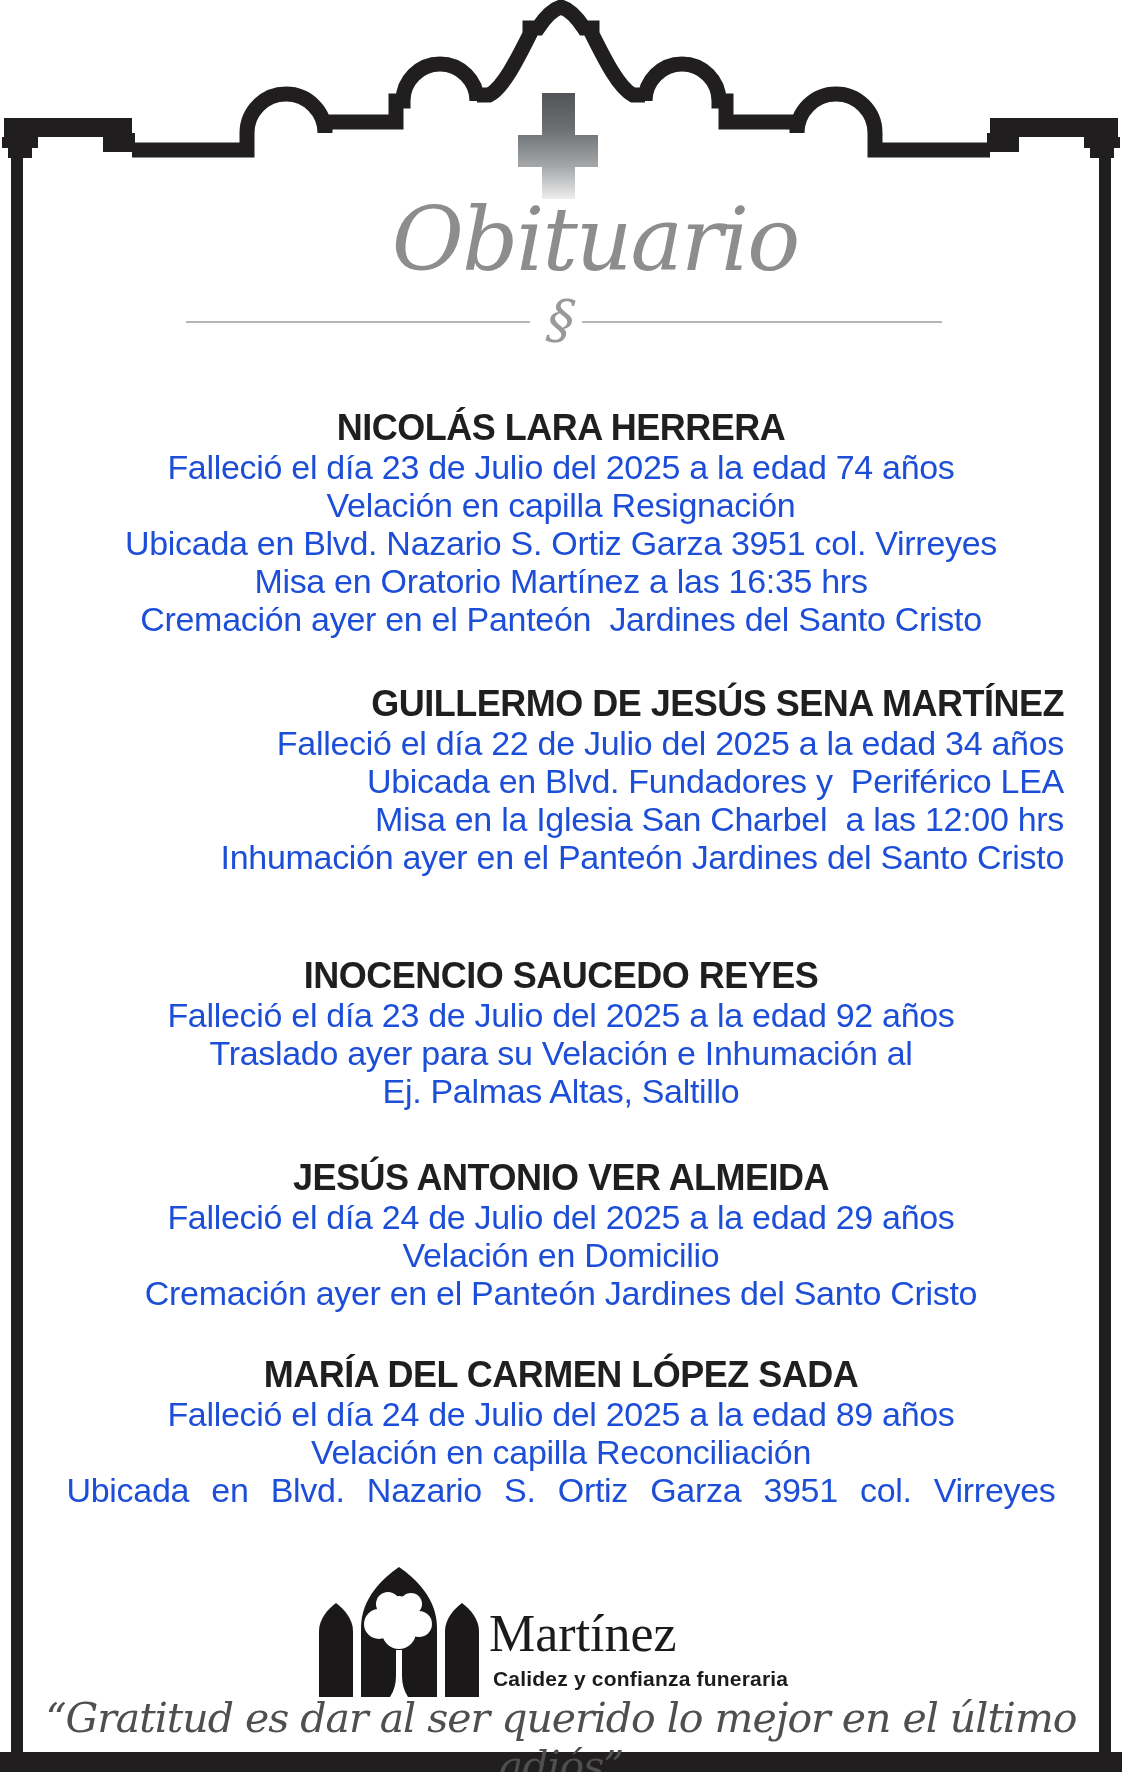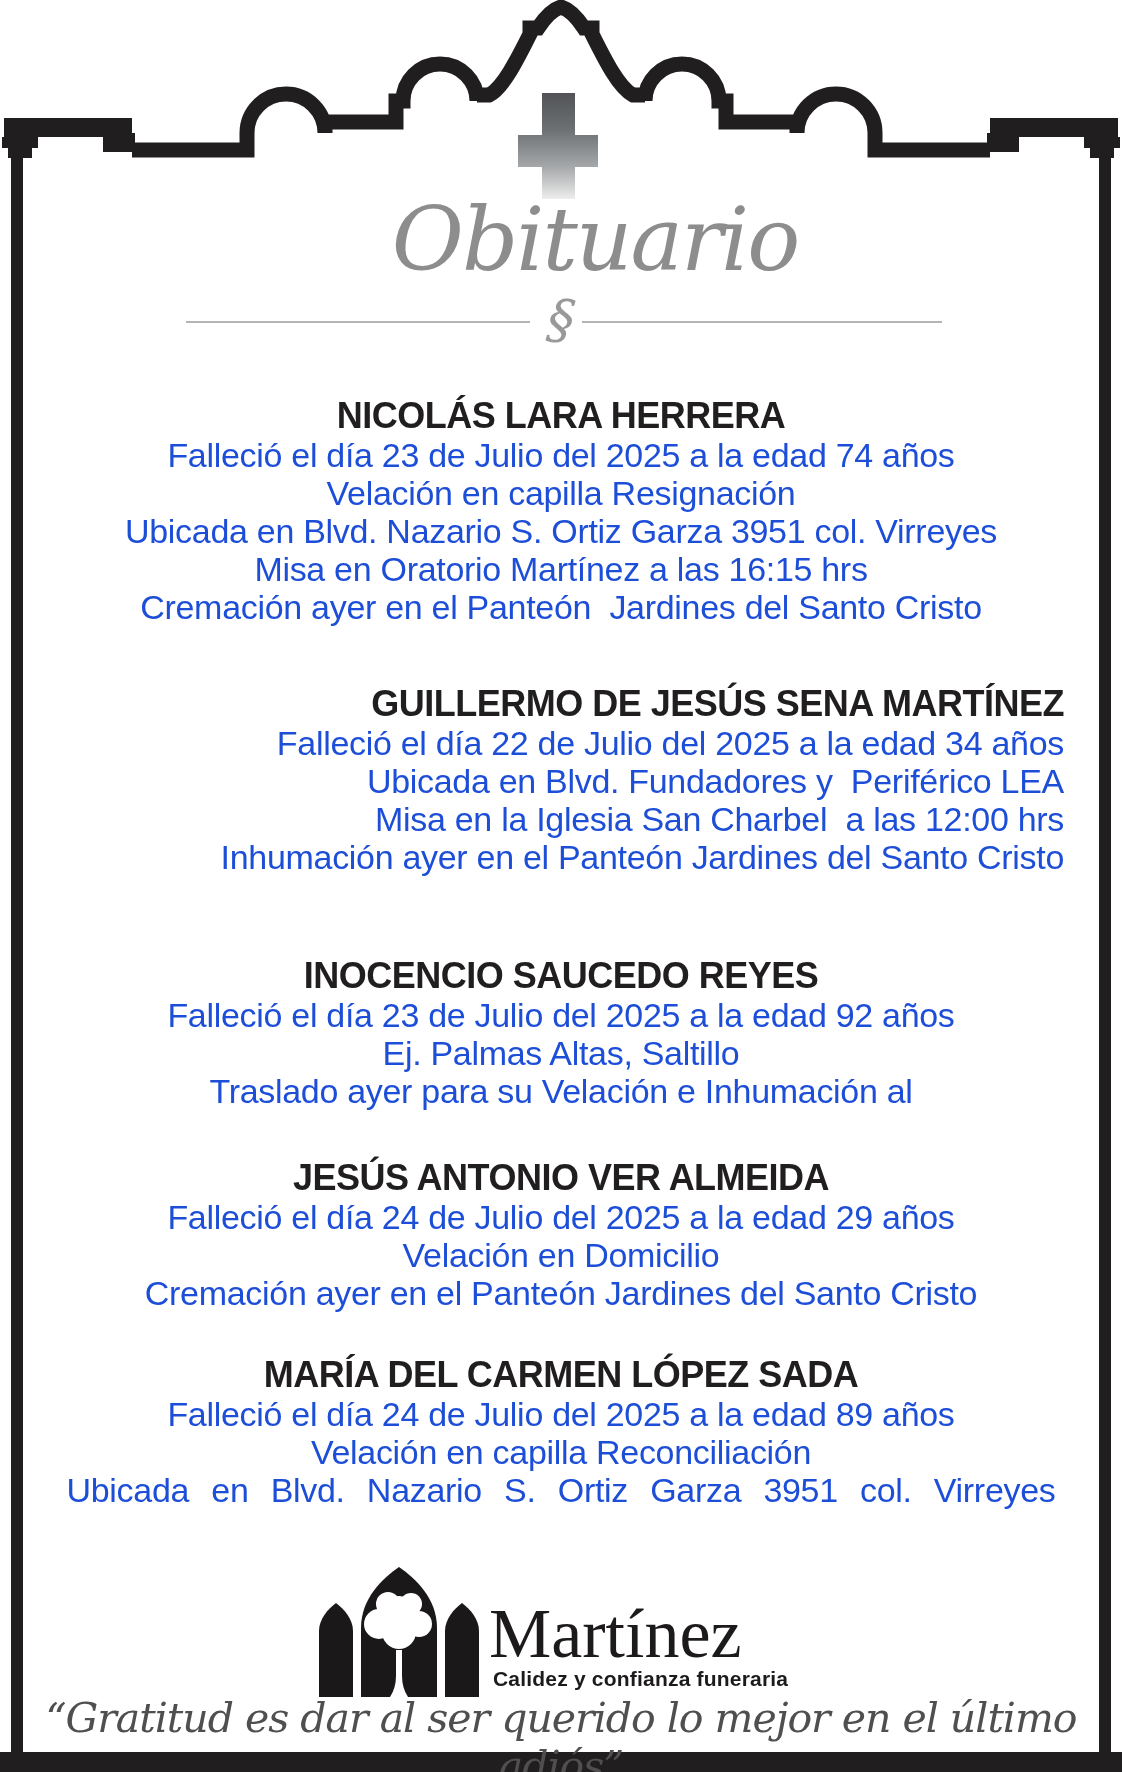--- a/index.html
+++ b/index.html
@@ -24,21 +24,21 @@
             color:#999999;transform:rotate(6deg);}
   
   .entry{left:58px;width:1006px;text-align:center;}
   .ob-name{font-size:36px;font-weight:bold;line-height:40px;height:40px;
            letter-spacing:-0.5px;white-space:pre-wrap;color:#211e1f;}
   .ob-line{font-size:34px;line-height:38px;height:38px;letter-spacing:-0.3px;
            white-space:pre-wrap;color:#1d4ed8;}
   .ob-line.wide{word-spacing:13px;}
   
   #brand-name{left:489px;top:1596px;font-family:"Liberation Serif",serif;
-              font-size:70px;line-height:76px;color:#1d1a1b;}
+              font-size:52px;line-height:76px;color:#1d1a1b;}
   #brand-tagline{left:493px;top:1667px;font-size:21px;font-weight:bold;
                  letter-spacing:0.2px;color:#1d1a1b;}
   #quote{left:0;top:1694px;width:1122px;text-align:center;
          font-family:"DejaVu Serif",serif;font-style:italic;
          font-size:41px;color:#4f4f4f;letter-spacing:-1px;}
 </style>
 </head>
 <body>
 
 <div id="page">
@@ -79,42 +79,42 @@
 
   <div class="abs side-border l"></div>
   <div class="abs side-border r"></div>
   <div class="abs" id="bottom-bar"></div>
 
   <div class="abs" id="masthead">Obituario</div>
   <div class="abs divider l"></div>
   <div class="abs divider r"></div>
   <div class="abs" id="ornament">§</div>
 
-  <div class="abs entry" style="top:396px;">
+  <div class="abs entry" style="top:408px;">
     <div class="ob-name">NICOLÁS LARA HERRERA</div>
     <div class="ob-line">Falleció el día 23 de Julio del 2025 a la edad 74 años</div>
     <div class="ob-line">Velación en capilla Resignación</div>
     <div class="ob-line">Ubicada en Blvd. Nazario S. Ortiz Garza 3951 col. Virreyes</div>
-    <div class="ob-line">Misa en Oratorio Martínez a las 16:15 hrs</div>
+    <div class="ob-line">Misa en Oratorio Martínez a las 16:35 hrs</div>
     <div class="ob-line">Cremación ayer en el Panteón  Jardines del Santo Cristo</div>
   </div>
 
   <div class="abs entry" style="top:684px;text-align:right;">
     <div class="ob-name">GUILLERMO DE JESÚS SENA MARTÍNEZ</div>
     <div class="ob-line">Falleció el día 22 de Julio del 2025 a la edad 34 años</div>
     <div class="ob-line">Ubicada en Blvd. Fundadores y  Periférico LEA</div>
     <div class="ob-line">Misa en la Iglesia San Charbel  a las 12:00 hrs</div>
     <div class="ob-line">Inhumación ayer en el Panteón Jardines del Santo Cristo</div>
   </div>
 
   <div class="abs entry" style="top:956px;">
     <div class="ob-name">INOCENCIO SAUCEDO REYES</div>
     <div class="ob-line">Falleció el día 23 de Julio del 2025 a la edad 92 años</div>
+    <div class="ob-line">Traslado ayer para su Velación e Inhumación al</div>
     <div class="ob-line">Ej. Palmas Altas, Saltillo</div>
-    <div class="ob-line">Traslado ayer para su Velación e Inhumación al</div>
   </div>
 
   <div class="abs entry" style="top:1158px;">
     <div class="ob-name">JESÚS ANTONIO VER ALMEIDA</div>
     <div class="ob-line">Falleció el día 24 de Julio del 2025 a la edad 29 años</div>
     <div class="ob-line">Velación en Domicilio</div>
     <div class="ob-line">Cremación ayer en el Panteón Jardines del Santo Cristo</div>
   </div>
 
   <div class="abs entry" style="top:1355px;">

